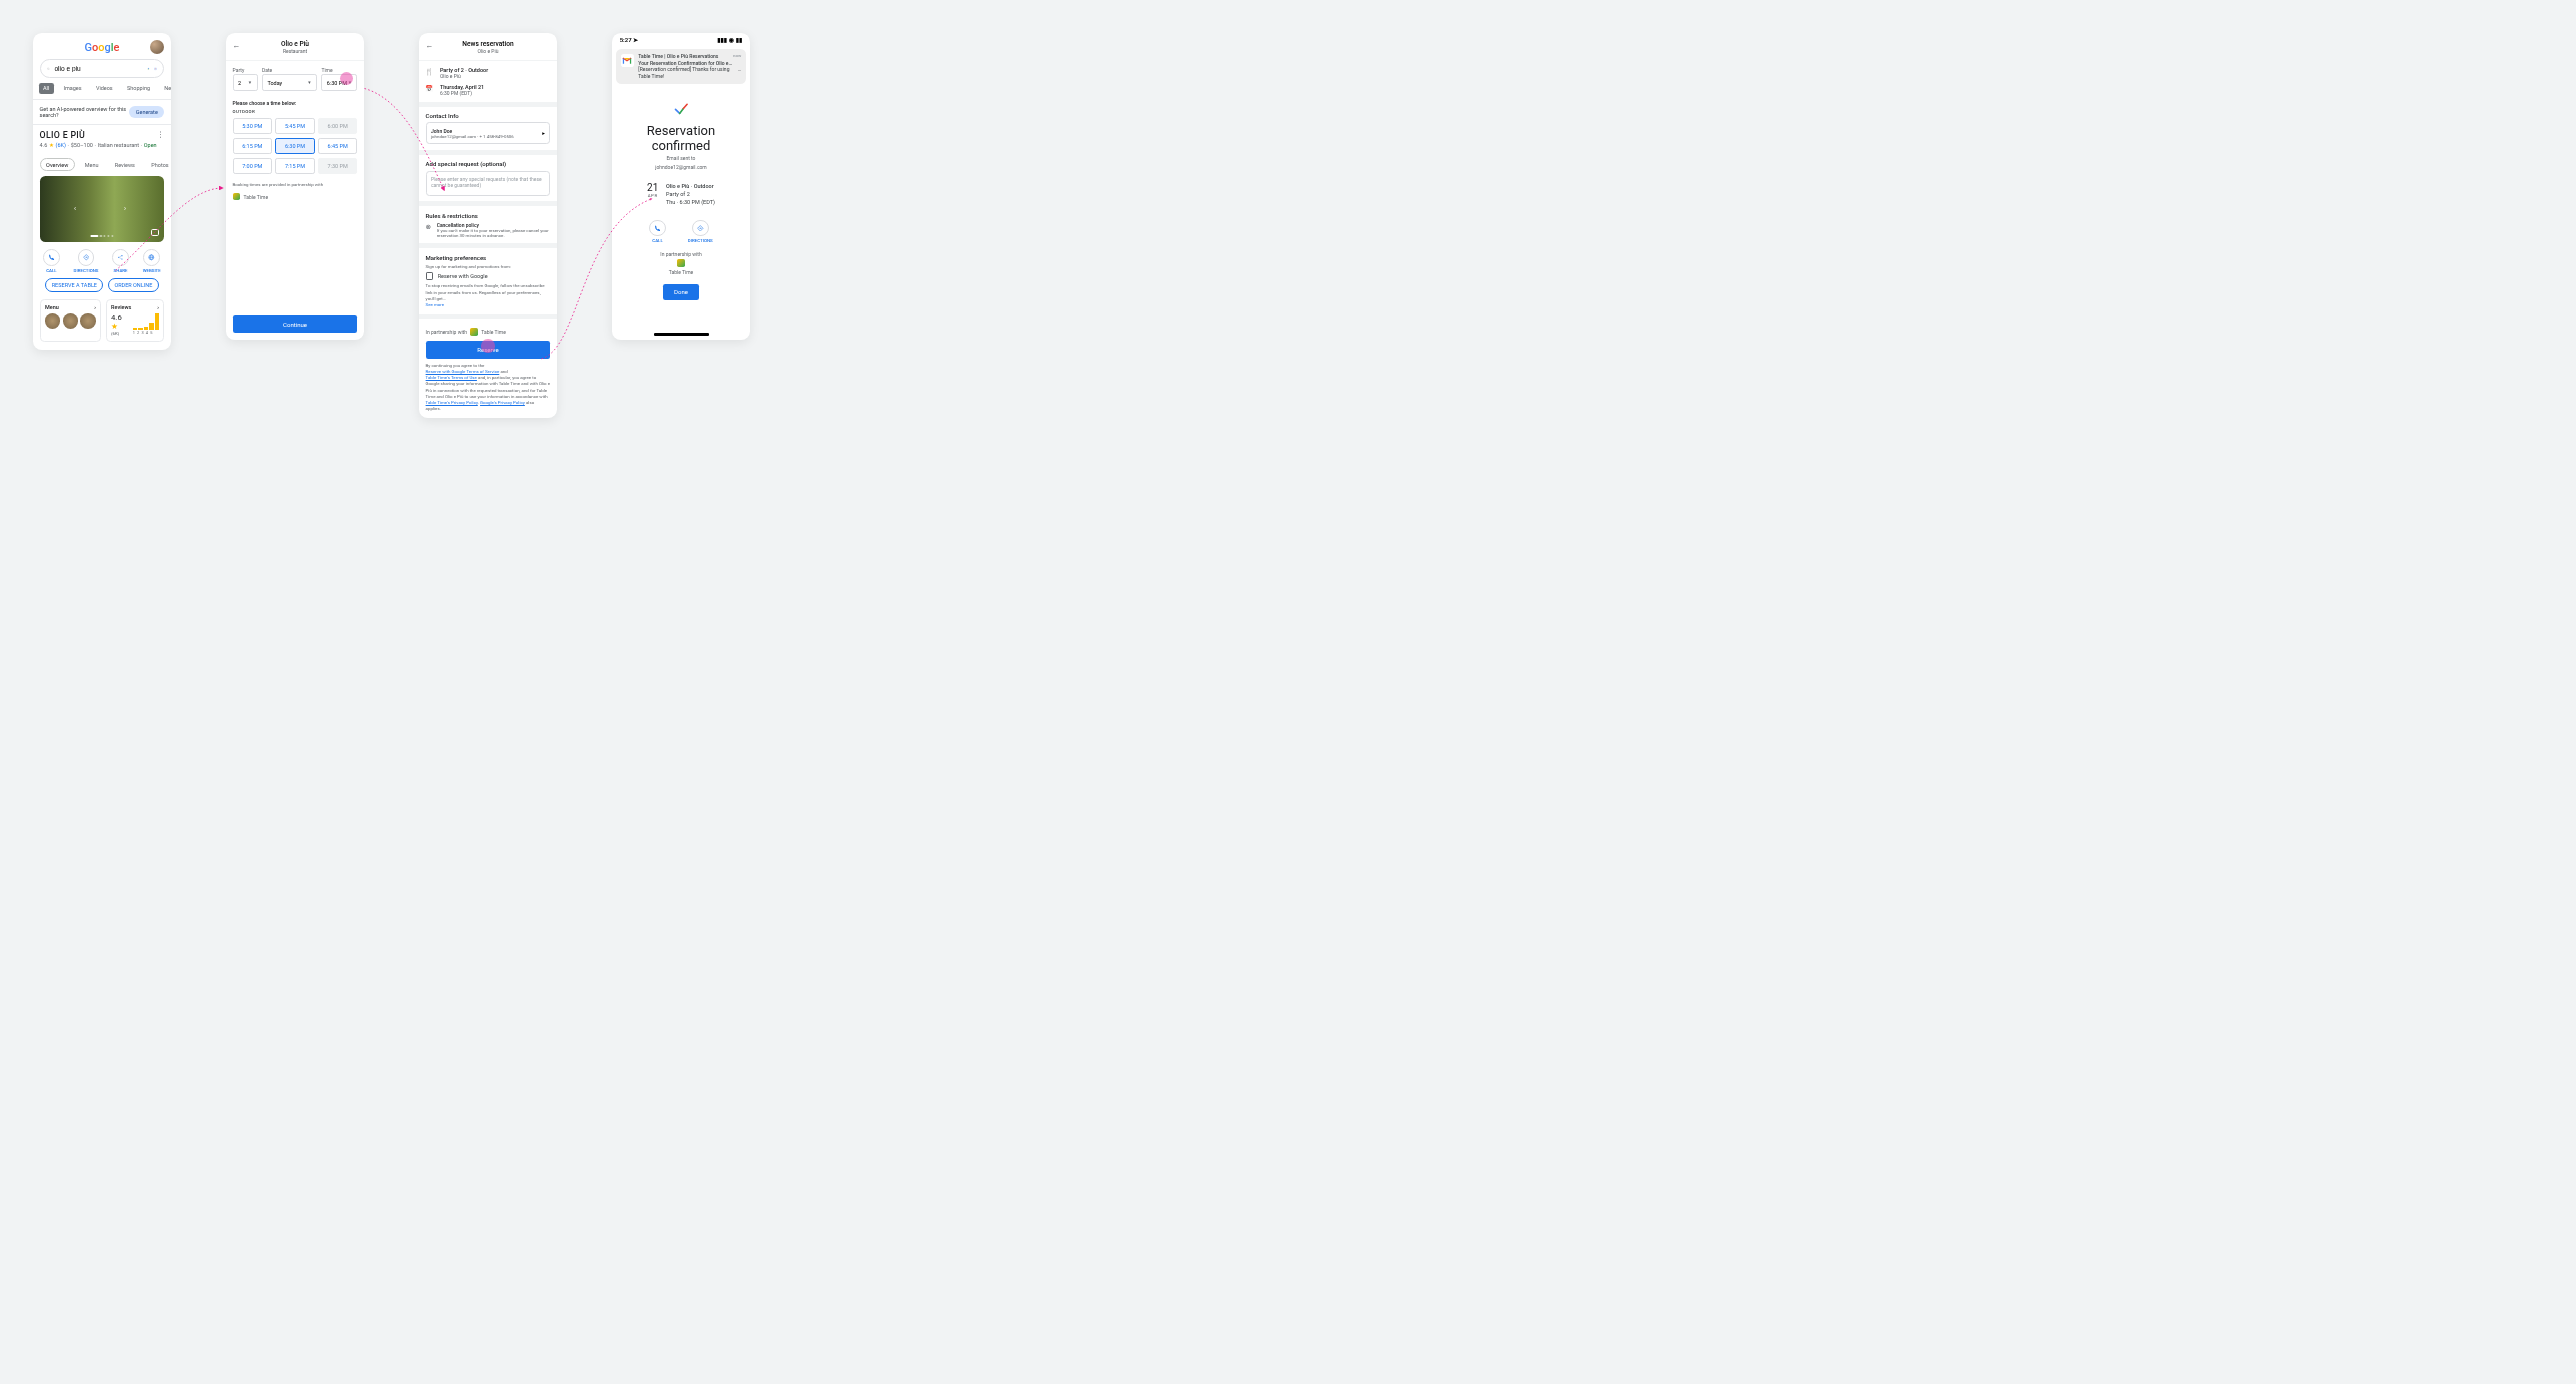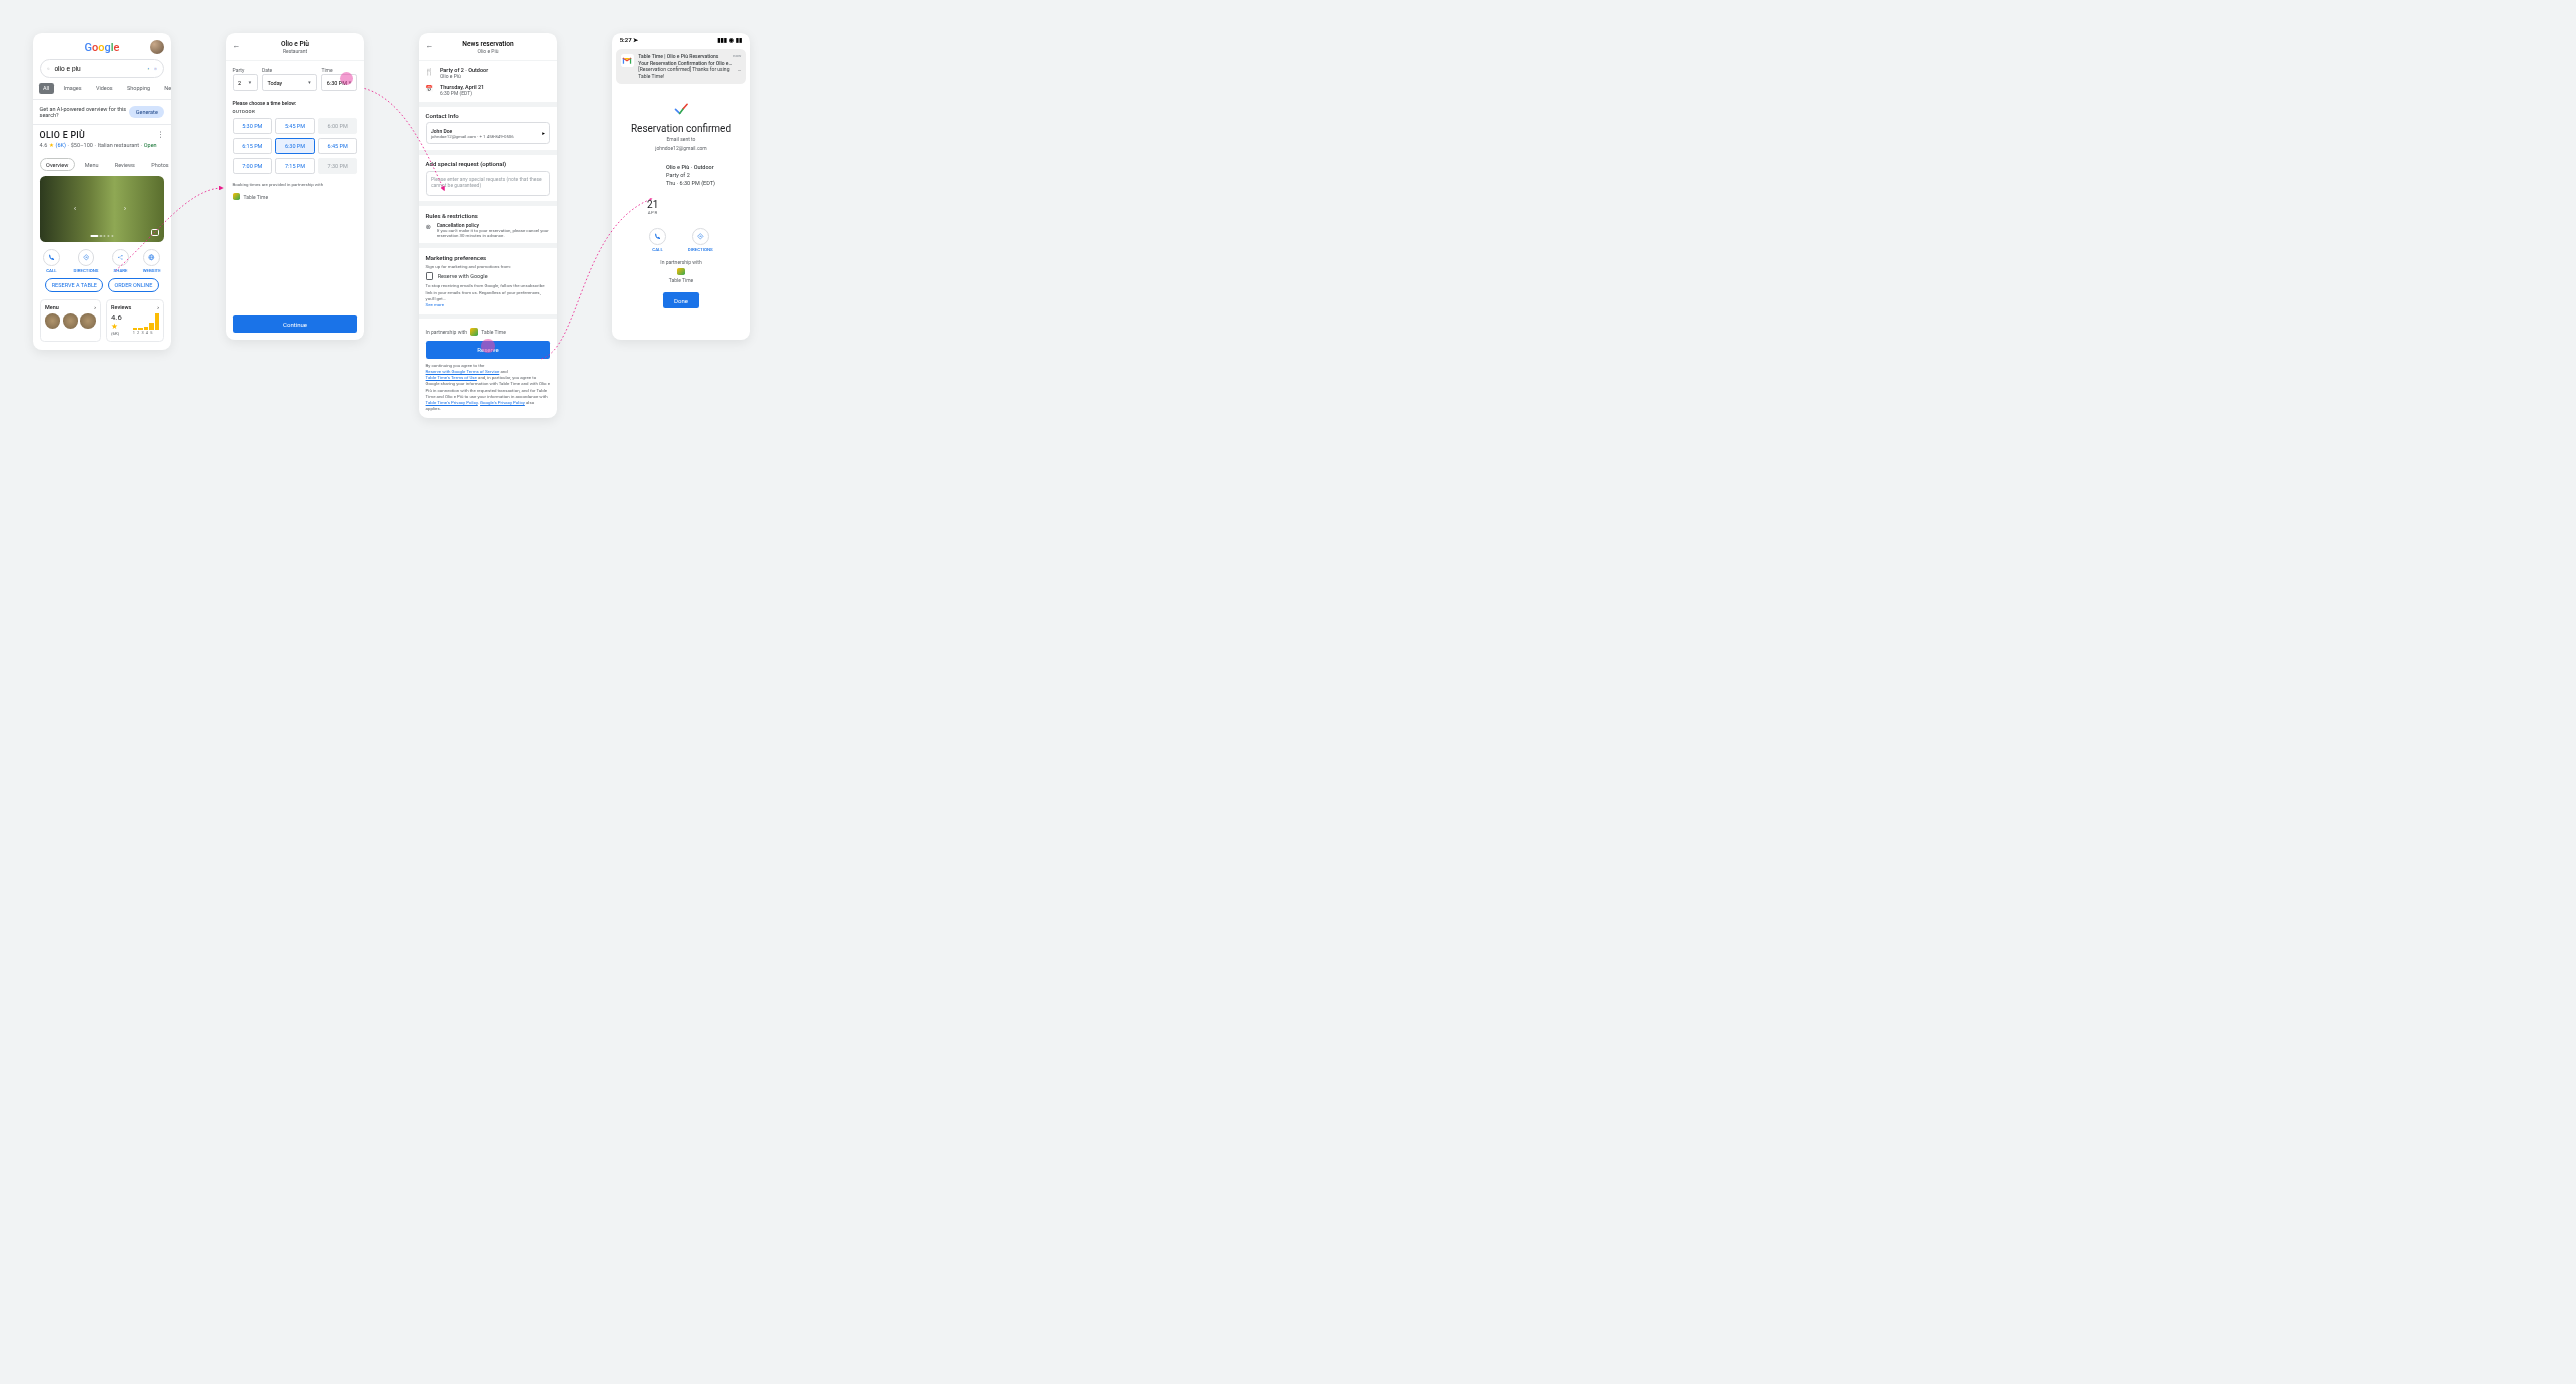--- a/index.html
+++ b/index.html
@@ -117,25 +117,25 @@
     
     .status-bar { display: flex; justify-content: space-between; align-items: center; padding: 3.3px 7.7px; font-size: 6px; font-weight: 600; }
     .status-bar .right-ics { display: flex; gap: 1.7px; align-items: center; }
     .notif { background: #eeeeee; border-radius: 5.5px; margin: 2.2px 4.4px 6.6px; padding: 4.4px; display: flex; gap: 4.4px; }
     .notif-icon { width: 13.2px; height: 13.2px; background: white; border-radius: 2.8px; display: flex; align-items: center; justify-content: center; flex-shrink: 0; margin-top: 1.1px; }
     .notif-body { flex: 1; font-size: 5px; color: #3c4043; line-height: 1.3; }
     .notif-title { font-weight: 500; display:flex; justify-content: space-between; }
     .notif-time { color: #9aa0a6; font-size: 4.4px; }
     .confirm { display: flex; flex-direction: column; align-items: center; padding: 11px 7.7px; }
     .check-badge { width: 16.6px; height: 16.6px; margin-bottom: 5.5px; }
-    .conf-t { font-size: 10px; color: #202124; }
+    .conf-t { font-size: 13px; color: #202124; text-align: center; }
     .conf-s { font-size: 5px; color: #5f6368; margin-top: 2.2px; }
     .res-row { display: flex; gap: 7.7px; padding: 5.5px 0 7.7px; margin-top: 6.6px; width: 100%; justify-content: center; }
     .datecol { text-align: center; }
-    .datenum { font-size: 10px; color: #202124; margin-top: 36px; }
+    .datenum { font-size: 10px; color: #202124; }
     .datemon { font-size: 4.4px; color: #5f6368; letter-spacing: 0.6px; }
     .res-info { font-size: 5.5px; color: #3c4043; line-height: 1.5; }
     .conf-acts { display: flex; gap: 22px; margin-top: 5.5px; }
     .done-btn { background: #1a73e8; color: white; padding: 4.4px 11px; border-radius: 2.2px; font-size: 6px; margin-top: 8.8px; }
     .home-ind { width: 55px; height: 2.2px; background: black; border-radius: 1.1px; margin: 22px auto 4.4px; }
 
     
     .touch { position: absolute; width: 13.2px; height: 13.2px; background: #ea4aaa; opacity: 0.55; border-radius: 50%; pointer-events: none; z-index: 10; }
 
     

